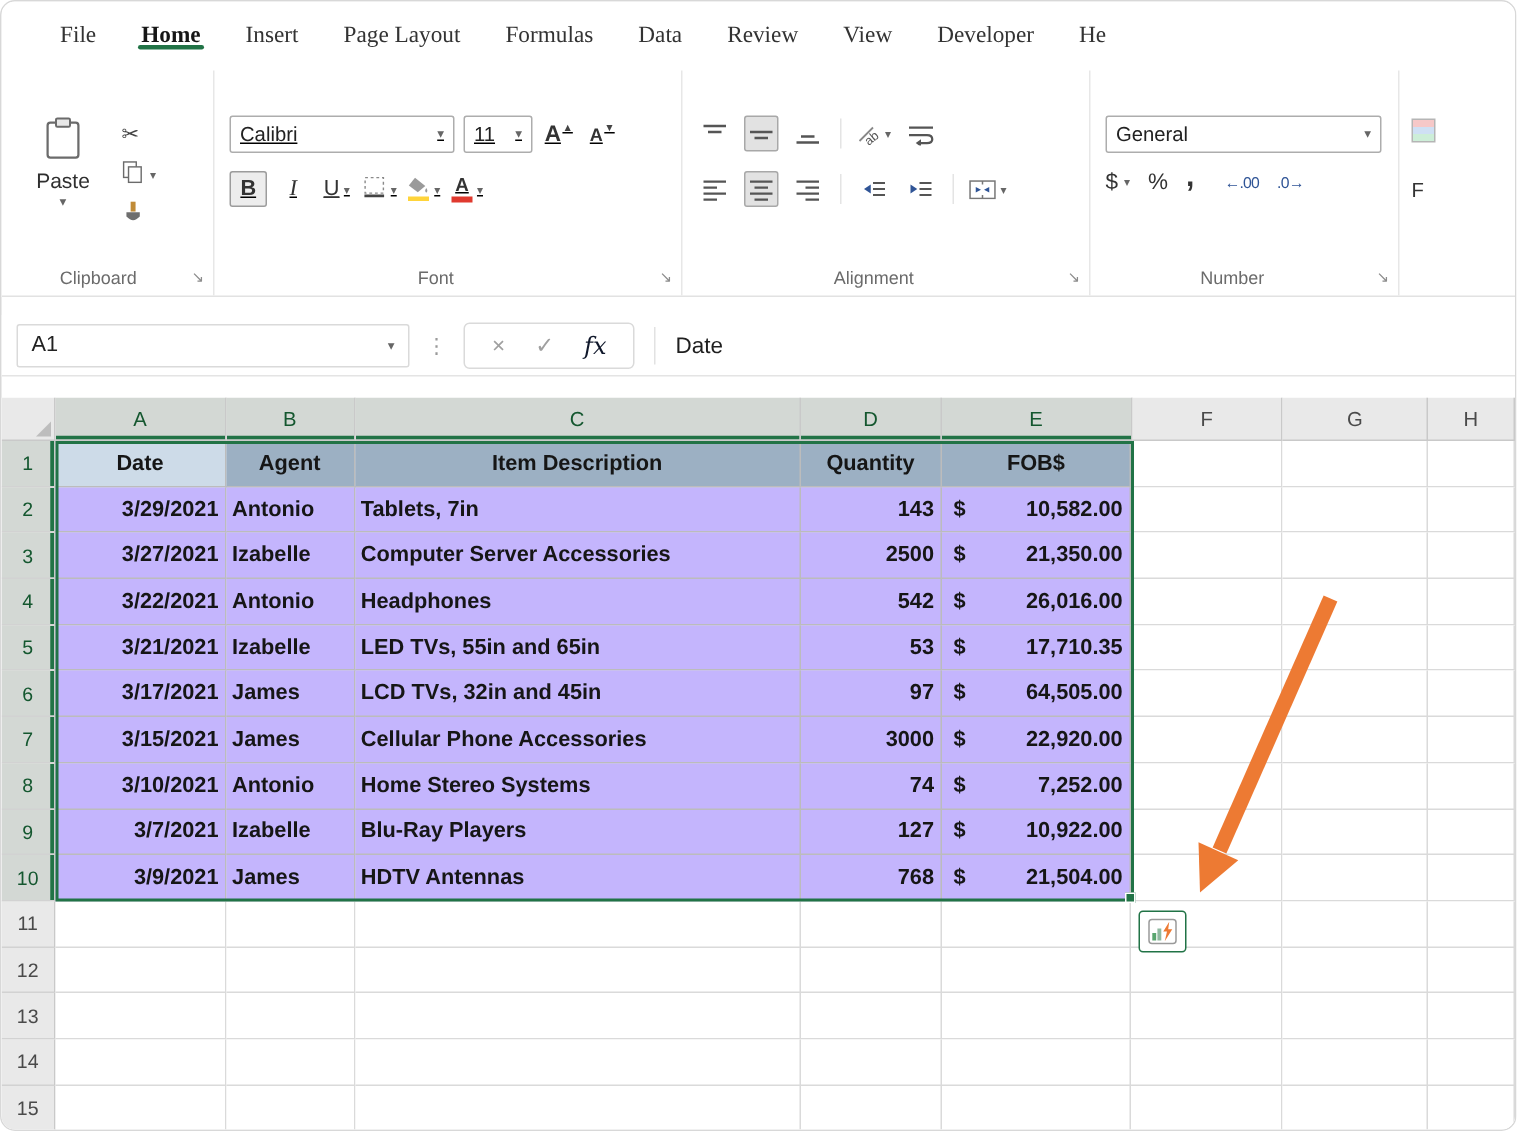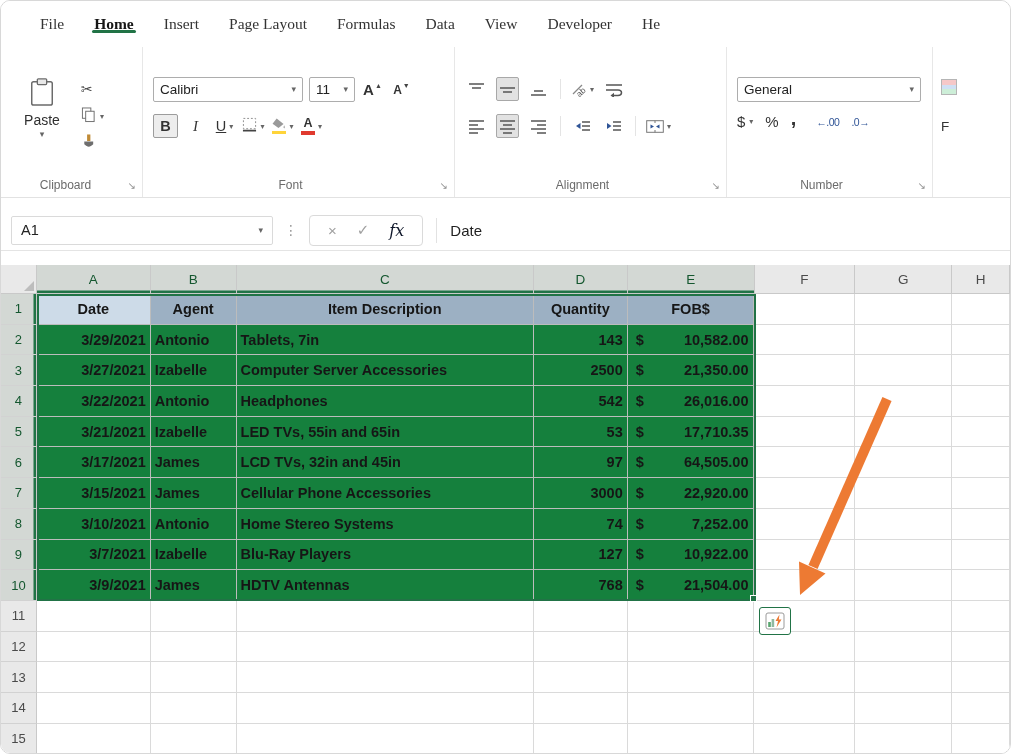--- a/index.html
+++ b/index.html
@@ -29,21 +29,21 @@
   
   .g-clipboard { width:138px; }
   .g-clipboard .g-body { display:flex; gap:12px; }
   .paste-btn { display:flex; flex-direction:column; align-items:center; width:54px; gap:2px;
                font-size:14px; color:#2f2f2f; }
   .mini-col { display:flex; flex-direction:column; gap:9px; padding-top:3px; }
   .mini { display:flex; align-items:center; gap:2px; height:18px; color:#444; font-size:14px; }
 
   
   .g-font { width:312px; }
-  .frow { display:flex; align-items:center; gap:6px; margin-bottom:12px; }
+  .frow { display:flex; align-items:center; gap:6px; margin-bottom:12px;text-decoration:underline; }
   .combo { border:1px solid #adadad; background:#fff; height:25px; border-radius:2px;
            display:flex; align-items:center; justify-content:space-between;
            padding:0 6px; font-size:13.5px; color:#222; }
   .fname { width:150px; } .fsize { width:46px; }
   .rbtn { min-width:23px; height:24px; display:flex; align-items:center; justify-content:center;
           font-size:14.5px; color:#333; gap:1px; border-radius:2px; }
   .rbtn.pressed { background:#e2e2e2; border:1px solid #a8a8a8; }
   .b-btn { border:1px solid #9c9c9c; background:#ededed; width:25px; font-weight:800; }
   .i-btn { font-style:italic; font-family:"Liberation Serif","DejaVu Serif",serif; font-size:15px; }
   .u-btn .u { text-decoration:underline; }
@@ -99,21 +99,21 @@
             color:#4a4a4a; font-size:13.5px; }
   .colhdr.sel { background:#d3d8d4; color:#14572f; box-shadow:inset 0 -2.5px 0 #217346; }
   .grow { display:flex; height:30.7px; }
   .rowhdr { width:36px; display:flex; align-items:center; justify-content:center;
             background:#e9e9e9; border-right:1px solid #c9c9c9; border-bottom:1px solid #d2d2d2;
             color:#4a4a4a; font-size:13px; }
   .rowhdr.sel { background:#d3d8d4; color:#14572f; box-shadow:inset -2.5px 0 0 #217346; }
   .cell { border-right:1px solid #dadada; border-bottom:1px solid #dadada;
           display:flex; align-items:center; padding:0 4px; color:#161616;
           overflow:hidden; white-space:nowrap; font-size:14.5px; background:#fff; }
-  .cell.sel { background:#15803d; border-color:#bcbcbc; }
+  .cell.sel { background:#c4b5fd; border-color:#bcbcbc; }
   .cell.th { justify-content:center; font-weight:700; }
   .th-fill { background:#9cb0c3 !important; }
   .th-active { background:#cddbe8 !important; }
   .al-r { justify-content:flex-end; }
   .bold { font-weight:700; }
   .fob { justify-content:space-between; padding-left:8px; padding-right:5px; }
 
   .sel-box { position:absolute; left:36px; top:29px; width:719px; height:307px;
              border:2.5px solid #217346; pointer-events:none; }
   .fill-handle { position:absolute; left:749px; top:330px; width:7px; height:7px;
@@ -129,20 +129,21 @@
 
 <div class="shot">
 
   <div class="tabs-bar" id="tabs">
       <div class="tab">File</div>
       <div class="tab active">Home</div>
       <div class="tab">Insert</div>
       <div class="tab">Page Layout</div>
       <div class="tab">Formulas</div>
       <div class="tab">Data</div>
+      <div class="tab">Review</div>
       <div class="tab">View</div>
       <div class="tab">Developer</div>
       <div class="tab">He</div>
     </div>
 
   <div class="ribbon">
 
     <div class="rgroup g-clipboard">
       <div class="g-body">
         <div class="paste-btn">

